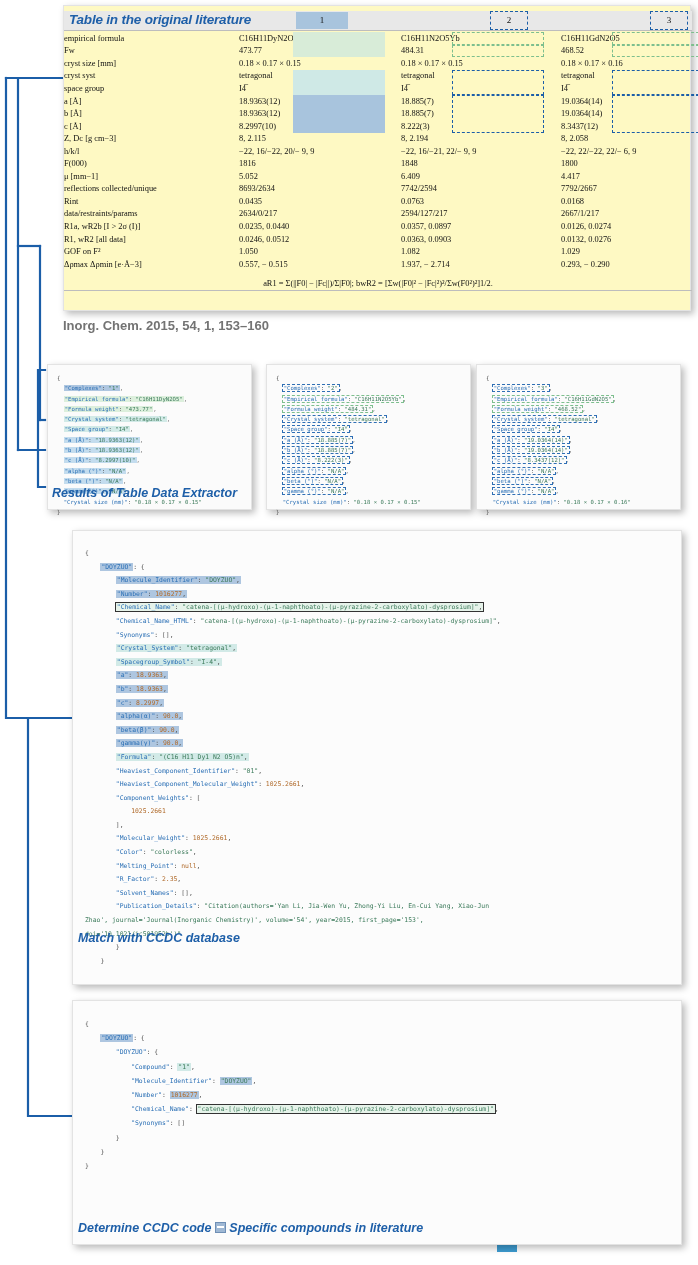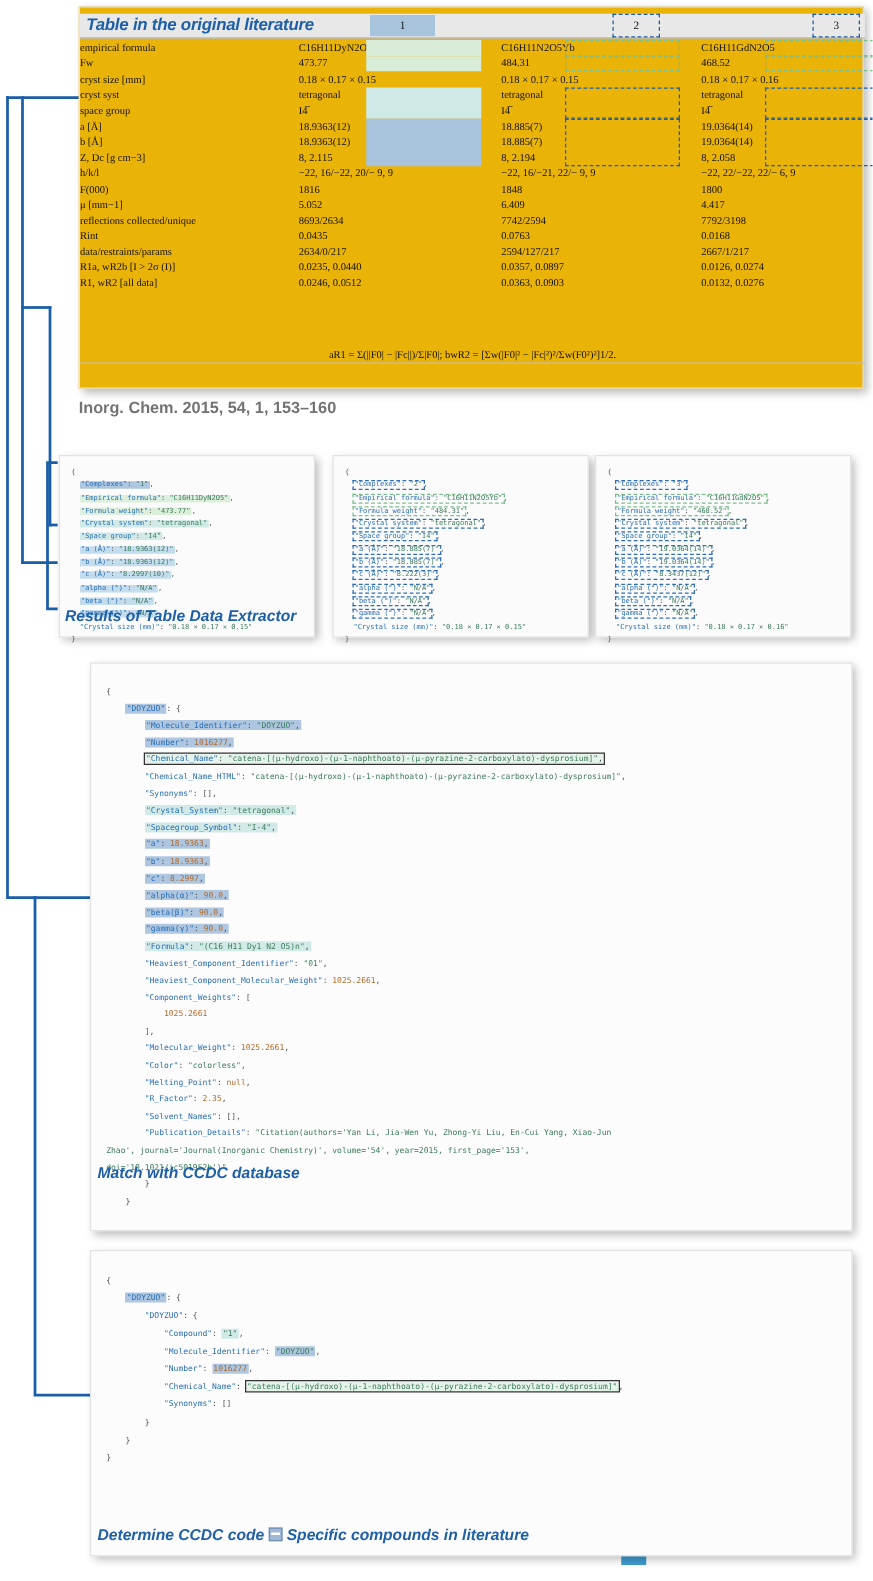--- a/index.html
+++ b/index.html
@@ -9,21 +9,21 @@
     background: #ffffff;
     font-family: "Liberation Sans", sans-serif;
     position: relative;
     overflow: hidden;
   }
   .stage { position:absolute; left:0; top:0; width:698px; height:1265px; }
 
   
   .card {
     position:absolute;
-    background:#eab308;
+    background:#fef9c3;
     box-shadow: 3px 3px 7px rgba(0,0,0,0.28);
     border: 1px solid #e3e3e3;
   }
 
   
   #lit-card { left:63px; top:5px; width:628px; height:306px; }
   .lit-title {
     position:absolute; left:5px; top:6px;
     font-style: italic; font-weight: bold;
     font-size: 13.5px; color:#1e5fa8; letter-spacing:-0.2px;
@@ -213,20 +213,26 @@
             <td class="c2">18.885(7)</td>
             <td class="c3">19.0364(14)</td>
           </tr>
           <tr>
             <td class="lbl">b [Å]</td>
             <td class="c1">18.9363(12)</td>
             <td class="c2">18.885(7)</td>
             <td class="c3">19.0364(14)</td>
           </tr>
           <tr>
+            <td class="lbl">c [Å]</td>
+            <td class="c1">8.2997(10)</td>
+            <td class="c2">8.222(3)</td>
+            <td class="c3">8.3437(12)</td>
+          </tr>
+          <tr>
             <td class="lbl">Z, Dc [g cm−3]</td>
             <td class="c1">8, 2.115</td>
             <td class="c2">8, 2.194</td>
             <td class="c3">8, 2.058</td>
           </tr>
           <tr>
             <td class="lbl">h/k/l</td>
             <td class="c1">−22, 16/−22, 20/− 9, 9</td>
             <td class="c2">−22, 16/−21, 22/− 9, 9</td>
             <td class="c3">−22, 22/−22, 22/− 6, 9</td>
@@ -240,21 +246,21 @@
           <tr>
             <td class="lbl">μ [mm−1]</td>
             <td class="c1">5.052</td>
             <td class="c2">6.409</td>
             <td class="c3">4.417</td>
           </tr>
           <tr>
             <td class="lbl">reflections collected/unique</td>
             <td class="c1">8693/2634</td>
             <td class="c2">7742/2594</td>
-            <td class="c3">7792/3198</td>
+            <td class="c3">7792/2667</td>
           </tr>
           <tr>
             <td class="lbl">Rint</td>
             <td class="c1">0.0435</td>
             <td class="c2">0.0763</td>
             <td class="c3">0.0168</td>
           </tr>
           <tr>
             <td class="lbl">data/restraints/params</td>
             <td class="c1">2634/0/217</td>
@@ -265,20 +271,32 @@
             <td class="lbl">R1a, wR2b [I &gt; 2σ (I)]</td>
             <td class="c1">0.0235, 0.0440</td>
             <td class="c2">0.0357, 0.0897</td>
             <td class="c3">0.0126, 0.0274</td>
           </tr>
           <tr>
             <td class="lbl">R1, wR2 [all data]</td>
             <td class="c1">0.0246, 0.0512</td>
             <td class="c2">0.0363, 0.0903</td>
             <td class="c3">0.0132, 0.0276</td>
+          </tr>
+          <tr>
+            <td class="lbl">GOF on F²</td>
+            <td class="c1">1.050</td>
+            <td class="c2">1.082</td>
+            <td class="c3">1.029</td>
+          </tr>
+          <tr>
+            <td class="lbl">Δρmax Δρmin [e·Å−3]</td>
+            <td class="c1">0.557, − 0.515</td>
+            <td class="c2">1.937, − 2.714</td>
+            <td class="c3">0.293, − 0.290</td>
           </tr>
         </tbody>
     </table>
 
     <div class="blk" style="left:229px;top:26px;width:92px;height:12.6px;background:#d8ecd8;"></div>
     <div class="blk" style="left:229px;top:38.6px;width:92px;height:12.6px;background:#d8ecd8;"></div>
     <div class="blk" style="left:229px;top:63.8px;width:92px;height:25.2px;background:#cfe9e6;"></div>
     <div class="blk" style="left:229px;top:89px;width:92px;height:37.8px;background:#a8c4dd;"></div>
 
     <div class="grp-g" style="left:388px;top:26px;width:92px;height:12.6px;"></div>

